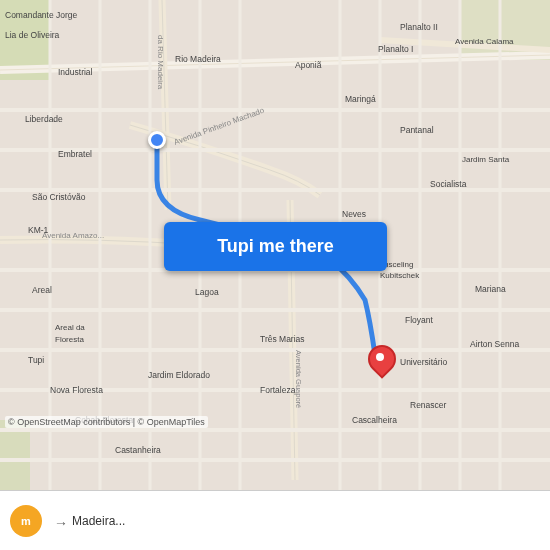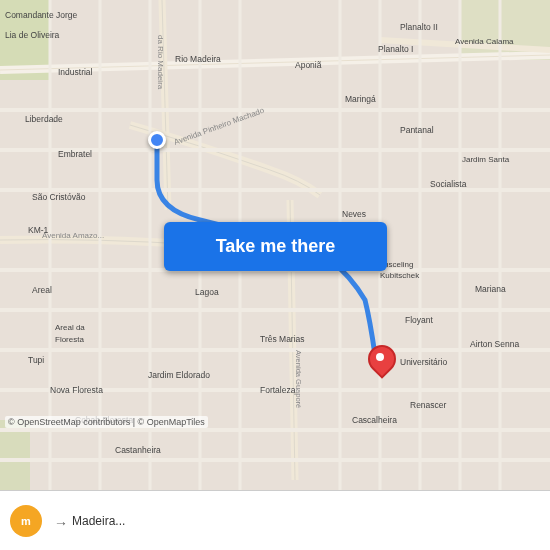--- a/index.html
+++ b/index.html
@@ -249,21 +249,21 @@
     <text x="175" y="145" font-size="8" fill="#888" font-family="Arial" transform="rotate(-20, 175, 145)">Avenida Pinheiro Machado</text>
     <text x="42" y="238" font-size="8" fill="#888" font-family="Arial">Avenida Amazo...</text>
     <text x="296" y="350" font-size="7.5" fill="#888" font-family="Arial" transform="rotate(90, 296, 350)">Avenida Guaporé</text>
     <text x="158" y="35" font-size="8" fill="#888" font-family="Arial" transform="rotate(90, 158, 35)">da Rio Madeira</text>
   </svg>
 
   <div id="blue-dot"></div>
 
   <div id="red-marker"></div>
 
-  <button id="take-me-there-btn">Take me there</button>
+  <button id="take-me-there-btn">Tupi me there</button>
 
   <div class="attribution">© OpenStreetMap contributors | © OpenMapTiles</div>
 </div>
 
 <div id="bottom-bar">
   <div id="moovit-logo">m</div>
   <div id="route-info">
     <div id="route-row">
       <span id="route-arrow">→</span>
       <span id="route-to">Madeira...</span>

